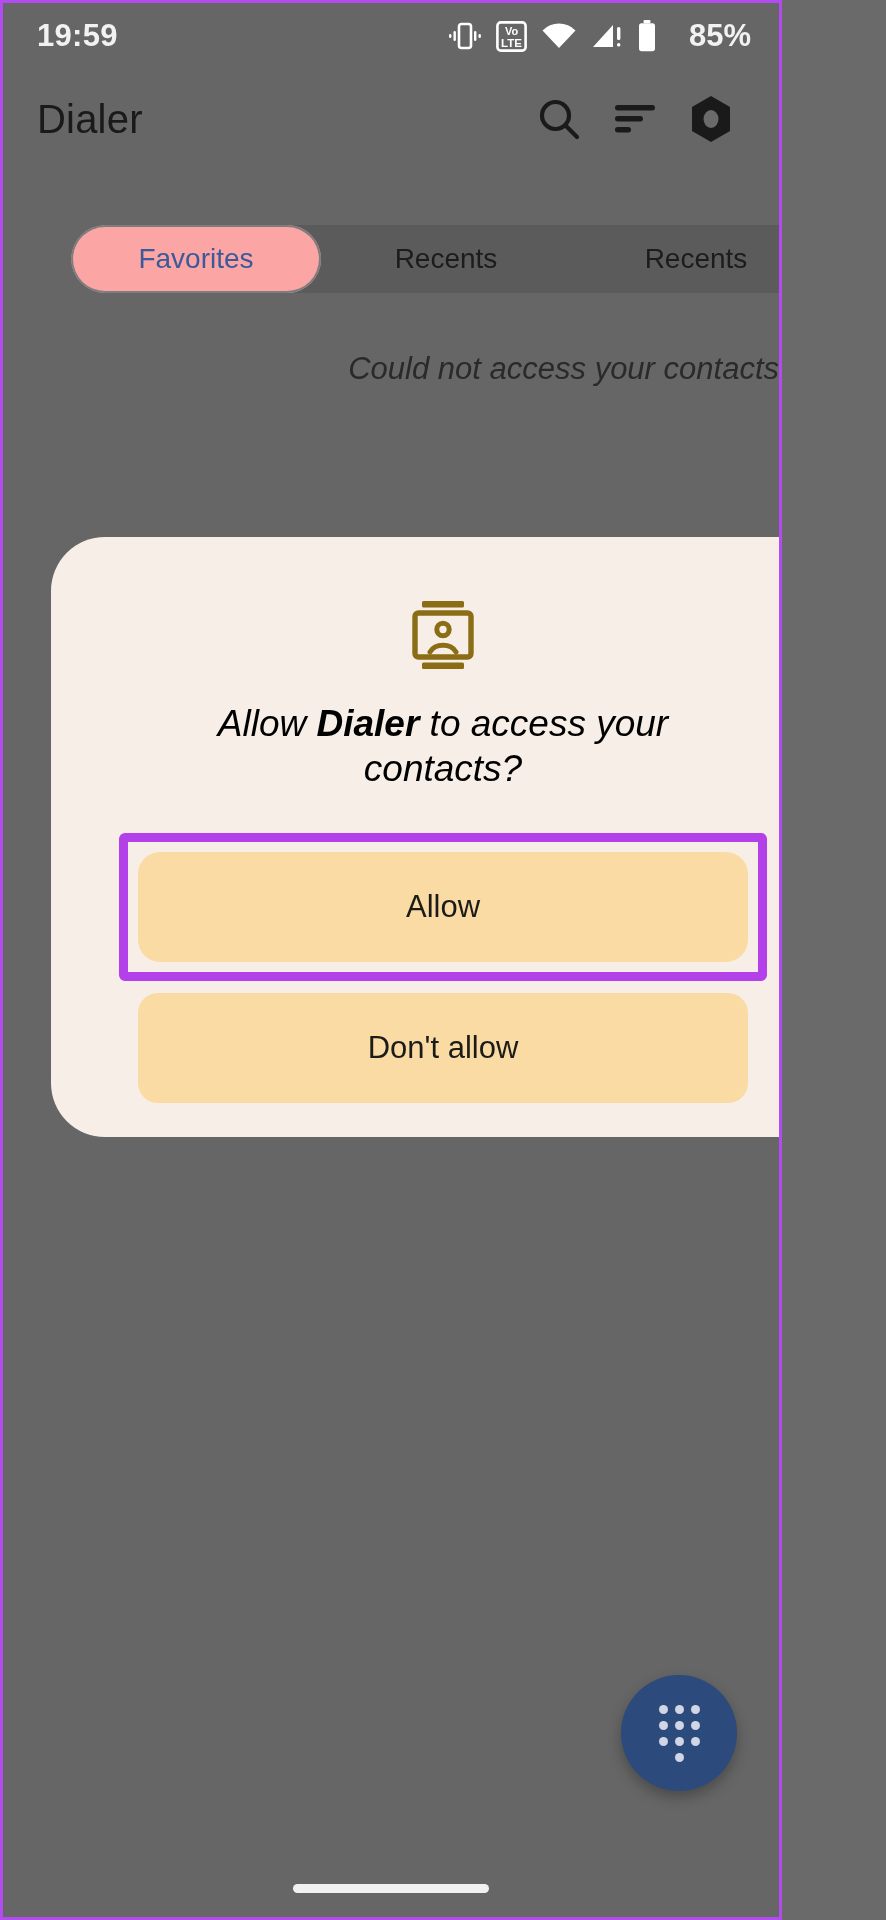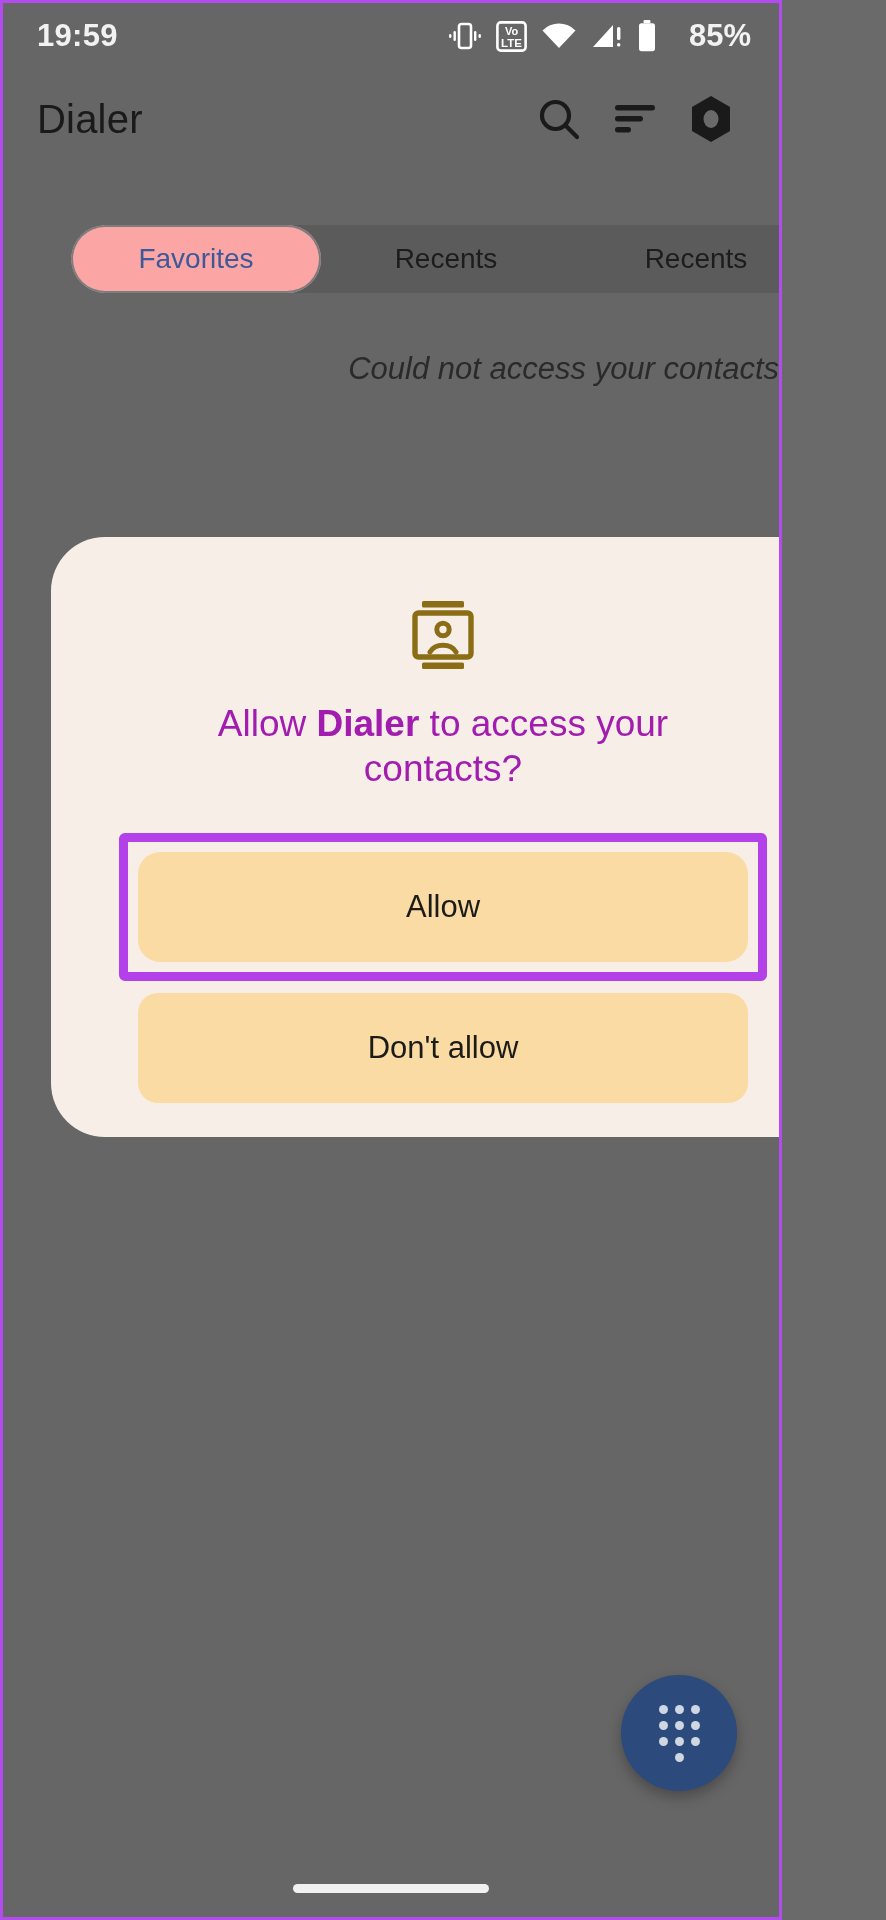--- a/index.html
+++ b/index.html
@@ -123,22 +123,22 @@
     position:absolute;
     left:48px; top:534px;
     width:784px;
     background:#f7efe7;
     border-radius:54px;
     padding:42px 0 34px 0;
     display:flex; flex-direction:column; align-items:center;
   }
   #dialog-icon { margin:20px 0 26px 0; }
   #dialog-title {
-    font-size:37px; line-height:1.22; color:#a21caf;
-    text-align:center; padding:0 56px; max-width:700px;
+    font-size:37px; line-height:1.22; color:#000000;
+    text-align:center; padding:0 56px; max-width:700px;font-style:italic;
   }
   #dialog-title b { font-weight:700; }
   #dialog-actions {
     margin-top:42px; width:100%;
     display:flex; flex-direction:column; align-items:center; gap:12px;
   }
   .perm-btn {
     width:610px; height:110px;
     background:#fbdba4;
     border:none; border-radius:20px;

